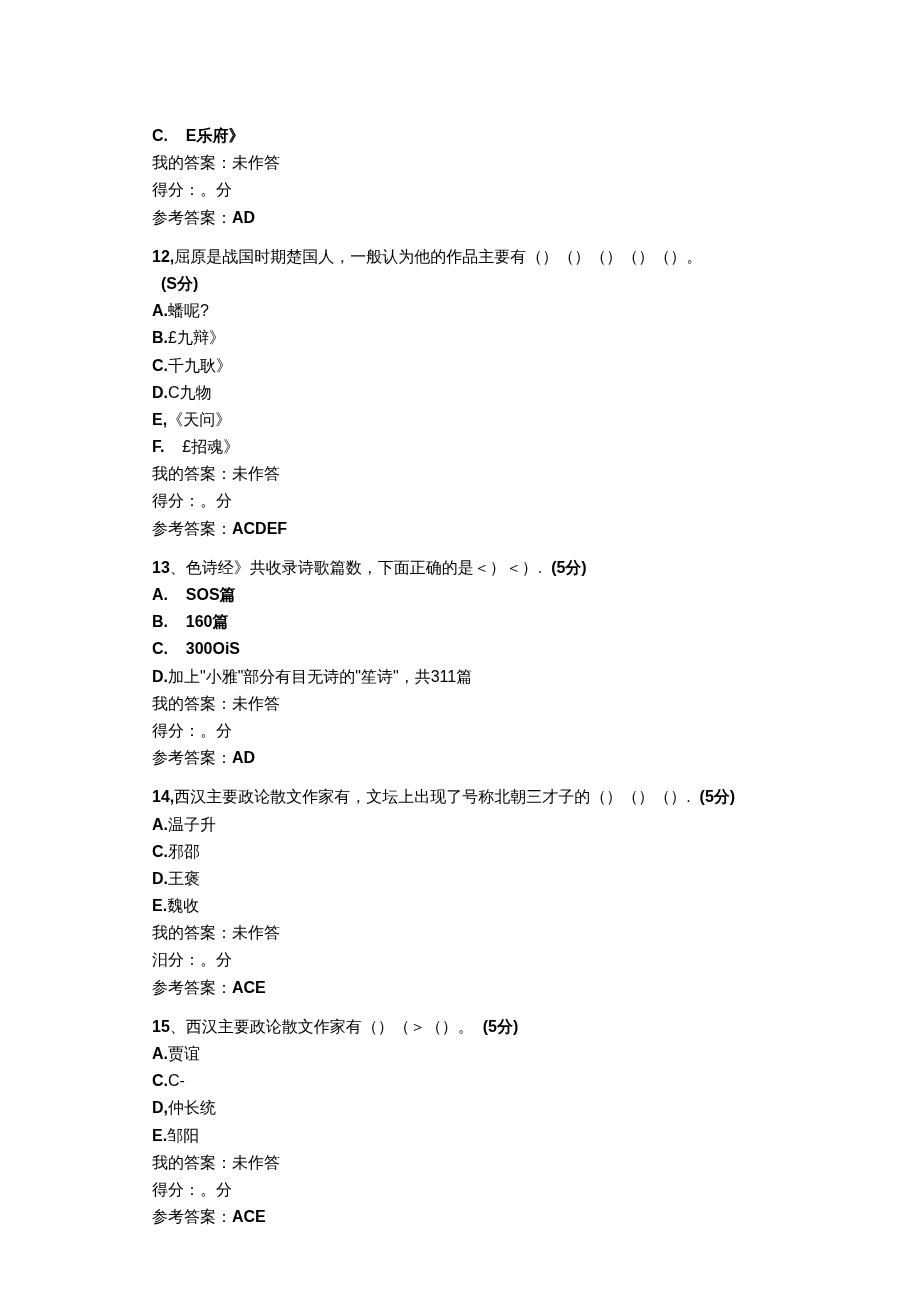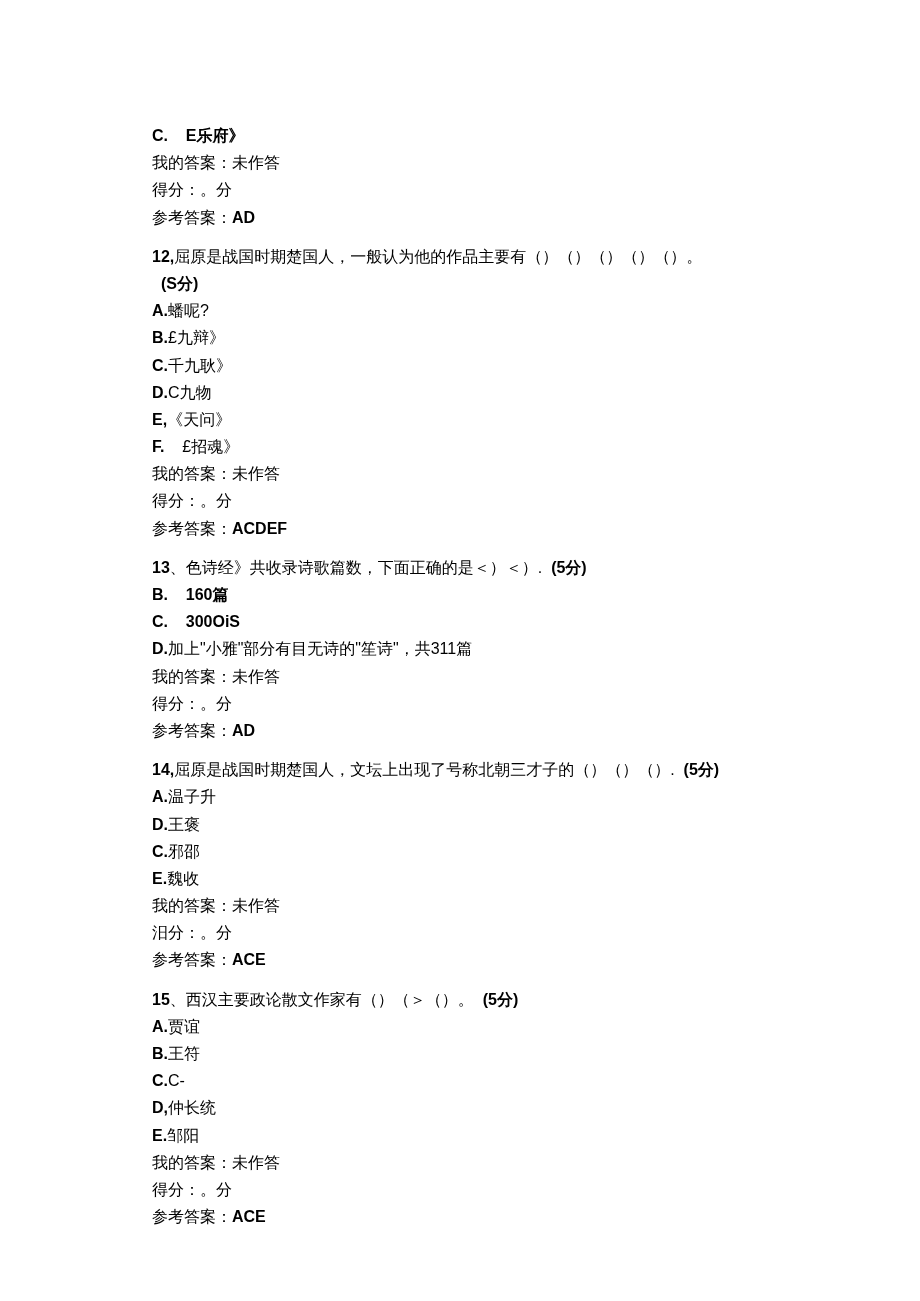--- a/index.html
+++ b/index.html
@@ -49,43 +49,43 @@
     <div class="line"><span class="bold">D.</span><span>C九物</span></div>
     <div class="line"><span class="bold">E,</span><span>《天问》</span></div>
     <div class="line"><span class="bold">F.</span>    <span>£招魂》</span></div>
     <div class="line">我的答案：未作答</div>
     <div class="line">得分：。分</div>
     <div class="line"><span>参考答案：</span><span class="bold">ACDEF</span></div>
   </div>
 
   <div class="group">
     <div class="line"><span class="bold">13</span><span>、色诗经》共收录诗歌篇数，下面正确的是＜）＜）.</span>  <span class="bold">(5分)</span></div>
+    <div class="line"><span class="bold">A.</span>    <span class="bold">SOS篇</span></div>
     <div class="line"><span class="bold">B.</span>    <span class="bold">160篇</span></div>
     <div class="line"><span class="bold">C.</span>    <span class="bold">300OiS</span></div>
     <div class="line"><span class="bold">D.</span><span>加上"小雅"部分有目无诗的"笙诗"，共311篇</span></div>
     <div class="line">我的答案：未作答</div>
     <div class="line">得分：。分</div>
     <div class="line"><span>参考答案：</span><span class="bold">AD</span></div>
   </div>
 
   <div class="group">
-    <div class="line"><span class="bold">14,</span><span>屈原是战国时期楚国人，文坛上出现了号称北朝三才子的（）（）（）.</span>  <span class="bold">(5分)</span></div>
+    <div class="line"><span class="bold">14,</span><span>西汉主要政论散文作家有，文坛上出现了号称北朝三才子的（）（）（）.</span>  <span class="bold">(5分)</span></div>
     <div class="line"><span class="bold">A.</span><span>温子升</span></div>
+    <div class="line"><span class="bold">C.</span><span>邪邵</span></div>
     <div class="line"><span class="bold">D.</span><span>王褒</span></div>
-    <div class="line"><span class="bold">C.</span><span>邪邵</span></div>
     <div class="line"><span class="bold">E.</span><span>魏收</span></div>
     <div class="line">我的答案：未作答</div>
     <div class="line">汨分：。分</div>
     <div class="line"><span>参考答案：</span><span class="bold">ACE</span></div>
   </div>
 
   <div class="group">
     <div class="line"><span class="bold">15</span><span>、西汉主要政论散文作家有（）（＞（）。</span>  <span class="bold">(5分)</span></div>
     <div class="line"><span class="bold">A.</span><span>贾谊</span></div>
-    <div class="line"><span class="bold">B.</span><span>王符</span></div>
     <div class="line"><span class="bold">C.</span><span>C-</span></div>
     <div class="line"><span class="bold">D,</span><span>仲长统</span></div>
     <div class="line"><span class="bold">E.</span><span>邹阳</span></div>
     <div class="line">我的答案：未作答</div>
     <div class="line">得分：。分</div>
     <div class="line"><span>参考答案：</span><span class="bold">ACE</span></div>
   </div>
 
 </div>
 

